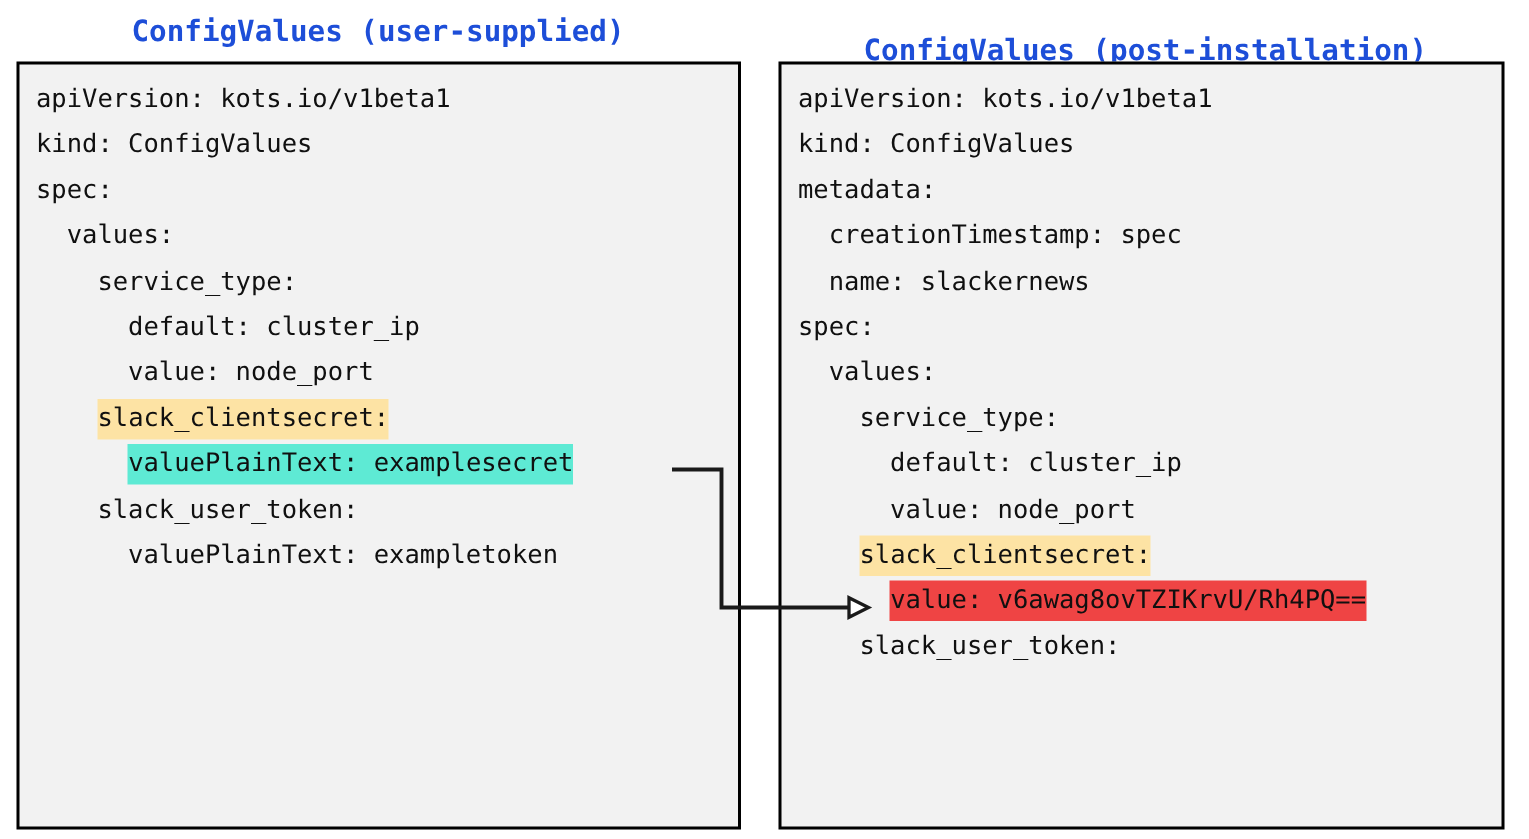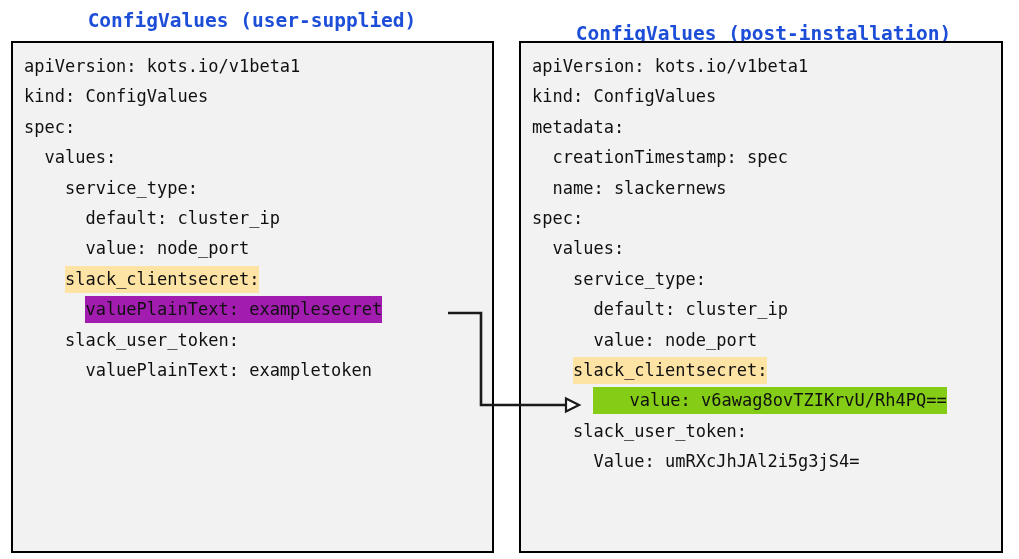--- a/index.html
+++ b/index.html
@@ -93,21 +93,21 @@
   <div class="code-box" id="box-left" style="background: rgb(242, 242, 242); border-color: rgb(0, 0, 0);">
     <div class="code-lines" id="lines-left">
         <div class="code-line">apiVersion: kots.io/v1beta1</div>
         <div class="code-line">kind: ConfigValues</div>
         <div class="code-line">spec:</div>
         <div class="code-line">  values:</div>
         <div class="code-line">    service_type:</div>
         <div class="code-line">      default: cluster_ip</div>
         <div class="code-line">      value: node_port</div>
         <div class="code-line"><span>    </span><span class="hl" style="background: rgb(253, 227, 164);">slack_clientsecret:</span></div>
-        <div class="code-line"><span>      </span><span class="hl" style="background: #a21caf;">valuePlainText: examplesecret</span></div>
+        <div class="code-line"><span>      </span><span class="hl" style="background: #5eead4;">valuePlainText: examplesecret</span></div>
         <div class="code-line">    slack_user_token:</div>
         <div class="code-line">      valuePlainText: exampletoken</div>
       </div>
   </div>
 </div>
 
 <div class="panel" id="panel-right">
   <div class="panel-title" id="title-right">ConfigValues (post-installation)</div>
   <div class="code-box" id="box-right" style="background: rgb(242, 242, 242); border-color: rgb(0, 0, 0);">
     <div class="code-lines" id="lines-right">
@@ -115,23 +115,22 @@
         <div class="code-line">kind: ConfigValues</div>
         <div class="code-line">metadata:</div>
         <div class="code-line">  creationTimestamp: spec</div>
         <div class="code-line">  name: slackernews</div>
         <div class="code-line">spec:</div>
         <div class="code-line">  values:</div>
         <div class="code-line">    service_type:</div>
         <div class="code-line">      default: cluster_ip</div>
         <div class="code-line">      value: node_port</div>
         <div class="code-line"><span>    </span><span class="hl" style="background: rgb(253, 227, 164);">slack_clientsecret:</span></div>
-        <div class="code-line"><span>      </span><span class="hl" style="background: #84cc16; padding-left: 36px;">value: v6awag8ovTZIKrvU/Rh4PQ==</span></div>
+        <div class="code-line"><span>      </span><span class="hl" style="background: #ef4444;">value: v6awag8ovTZIKrvU/Rh4PQ==</span></div>
         <div class="code-line">    slack_user_token:</div>
-        <div class="code-line">      Value: umRXcJhJAl2i5g3jS4=</div>
       </div>
   </div>
 </div>
 
 <svg id="connector" viewBox="0 0 1019 559" width="1019" height="559">
   <path id="connector-path" d="M 448 313 L 481 313 L 481 405 L 566 405" fill="none" stroke="#1a1a1a" stroke-width="2.6" stroke-linecap="butt" stroke-linejoin="miter"></path>
   <path id="connector-head" d="M 566 398.5 L 579 405 L 566 411.5 Z" fill="#ffffff" stroke="#1a1a1a" stroke-width="2.2" stroke-linejoin="miter"></path>
 </svg>
 
 </body></html>

